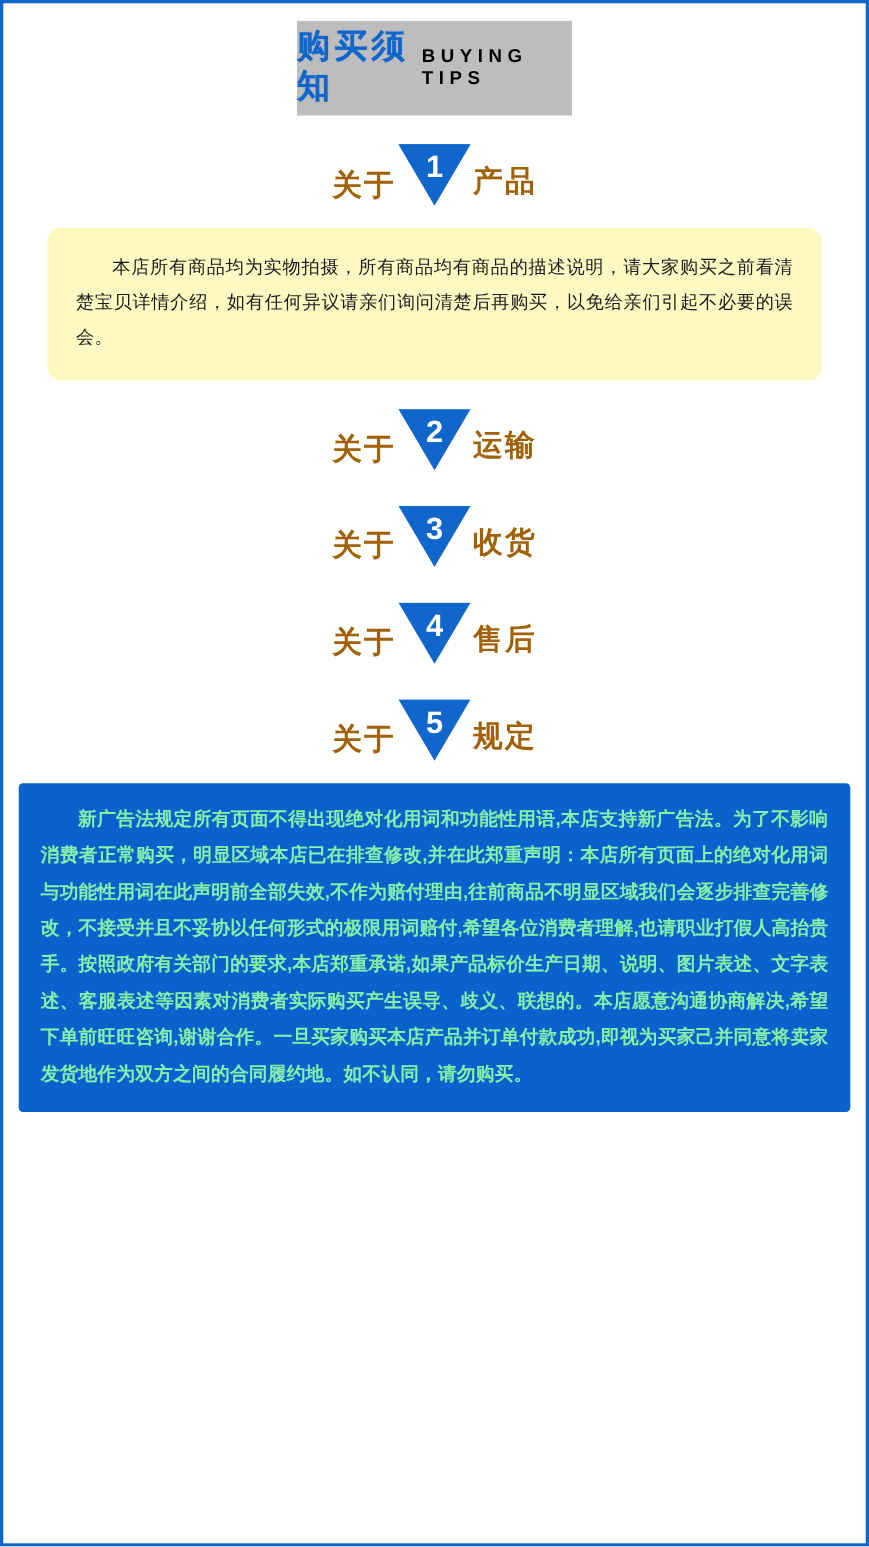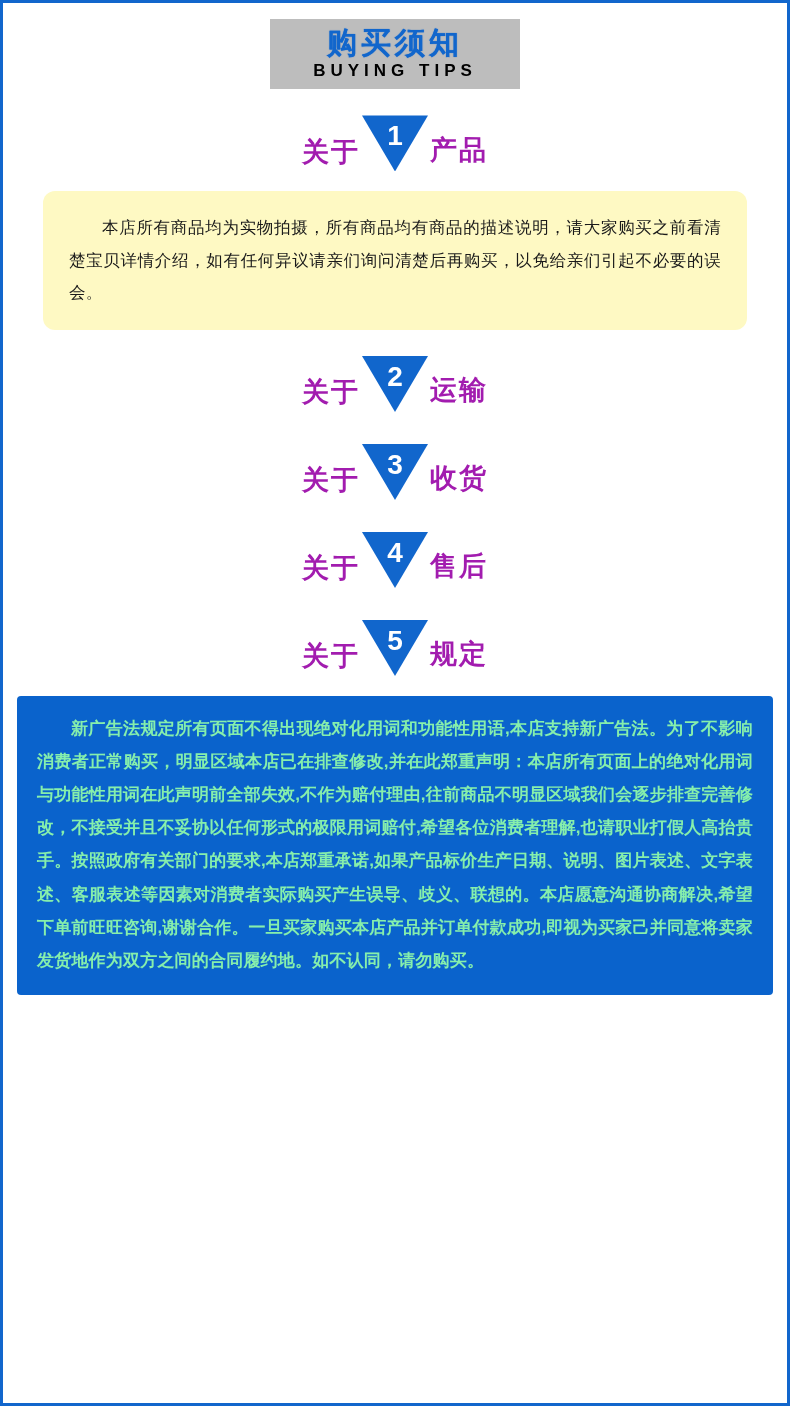--- a/index.html
+++ b/index.html
@@ -25,21 +25,21 @@
     padding-top: 16px;
     display: flex;
     flex-direction: column;
     align-items: center;
   }
   .header-band {
     position: relative;
     width: 250px;
     background: #bdbdbd;
     display: flex;
-    flex-direction: column;
+    flex-direction: row;
     align-items: center;
     justify-content: center;
     padding: 6px 0 8px 0;
   }
   .header-cn {
     font-size: 30px;
     font-weight: bold;
     color: #1166cc;
     letter-spacing: 4px;
     line-height: 1.2;
@@ -58,21 +58,21 @@
     display: flex;
     align-items: center;
     justify-content: center;
     margin-top: 26px;
     margin-bottom: 14px;
     height: 62px;
   }
   .sec-head .word {
     font-size: 27px;
     font-weight: bold;
-    color: #a21caf;
+    color: #a16207;
     letter-spacing: 2px;
     line-height: 1;
   }
   .badge-wrap {
     position: relative;
     width: 66px;
     height: 62px;
     margin: 0 2px;
     display: flex;
     align-items: flex-start;

